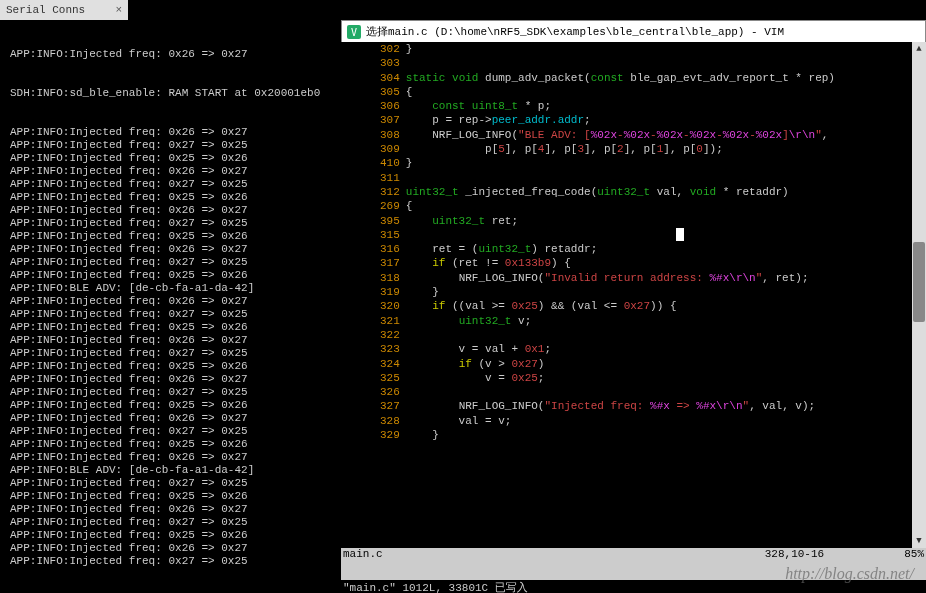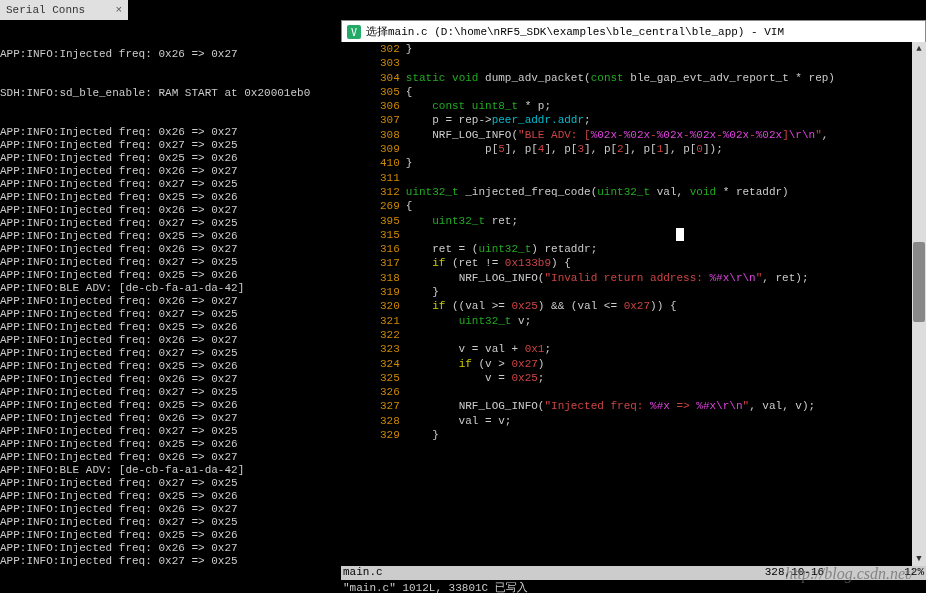--- a/index.html
+++ b/index.html
@@ -2,21 +2,21 @@
 <html><head>
 <meta charset="utf-8">
 <style>
 * { margin:0; padding:0; box-sizing:border-box; }
 body { background:#000; font-family:"Consolas","Courier New",monospace; font-size:11px; width:926px; height:593px; overflow:hidden; position:relative; }
 .top-tab { background:#e0e0e0; height:20px; display:flex; align-items:center; padding:0 6px; width:128px; }
 .top-tab span { color:#333; font-size:11px; }
 .top-tab .close { margin-left:auto; color:#555; }
 .container { display:flex; height:575px; }
 .left { width:341px; background:#000; color:#aaa; line-height:13px; padding-top:2px; overflow:hidden; white-space:pre; }
-.left .fixed { color:#ccc; }
+.left .fixed { color:#ccc;margin-left:10px; }
 .left .ln { display:flex; }
 .right { flex:1; display:flex; flex-direction:column; }
 .vim-title { background:#fff; color:#000; height:22px; display:flex; align-items:center; padding:0 4px; border:1px solid #888; border-bottom:0; }
 .vim-title .icon { width:16px; height:16px; margin-right:4px; display:inline-block; }
 .vim-title .icon svg { width:16px; height:16px; }
 .vim-body { flex:1; background:#000; color:#ccc; line-height:14.3px; position:relative; overflow:hidden;margin-left:33px; }
 .code-area { display:flex; }
 .gutter { text-align:right; padding-right:6px; padding-left:6px; }
 .gutter div { color:#cc8800; }
 .code { white-space:pre; }
@@ -24,21 +24,21 @@
 .kw-stmt { color:#cccc00; }
 .str { color:#cc4444; }
 .esc { color:#dd44dd; }
 .num { color:#cc4444; }
 .id { color:#ccc; }
 .func { color:#ccc; }
 .brace { color:#ccc; }
 .member { color:#00bbcc; }
 .macro { color:#ccc; }
 .cursor { background:#fff; color:#000; display:inline-block; width:8px; height:13px; }
-.statusbar { background:#ccc; color:#000; display:flex; padding:0 2px; font-size:11px; height:14px; }
+.statusbar { background:#ccc; color:#000; display:flex; padding:0 2px; font-size:11px; height:32px; }
 .statusbar .file { flex:0 0 auto; }
 .statusbar .pos { margin-left:auto; margin-right:60px; }
 .statusbar .pct { margin-left:20px; }
 .cmdline { background:#000; color:#ccc; height:15px; font-size:11px; padding-left:2px; }
 .watermark { position:absolute; bottom:10px; right:12px; color:#666; font-size:16px; font-style:italic; font-family:serif; opacity:0.7; }
 .scrollbar { position:absolute; right:0; top:0; bottom:0; width:14px; background:#ddd; }
 .scroll-thumb { position:absolute; width:12px; left:1px; top:200px; height:80px; background:#888; border-radius:2px; }
 .scroll-arrow { position:absolute; width:14px; height:14px; left:0; color:#333; text-align:center; font-size:9px; line-height:14px; }
 .scroll-arrow.up { top:0; }
 .scroll-arrow.down { bottom:0; }
@@ -106,19 +106,19 @@
       <div class="scrollbar">
         <div class="scroll-arrow up">▲</div>
         <div class="scroll-thumb"></div>
         <div class="scroll-arrow down">▼</div>
       </div>
     </div>
 
     <div class="statusbar">
       <span class="file">main.c</span>
       <span class="pos">328,10-16</span>
-      <span class="pct">12%</span>
+      <span class="pct">85%</span>
     </div>
     <div class="cmdline">"main.c" 1012L, 33801C 已写入</div>
   </div>
 </div>
 
 <div class="watermark">http://blog.csdn.net/</div>
 
 </body></html>

